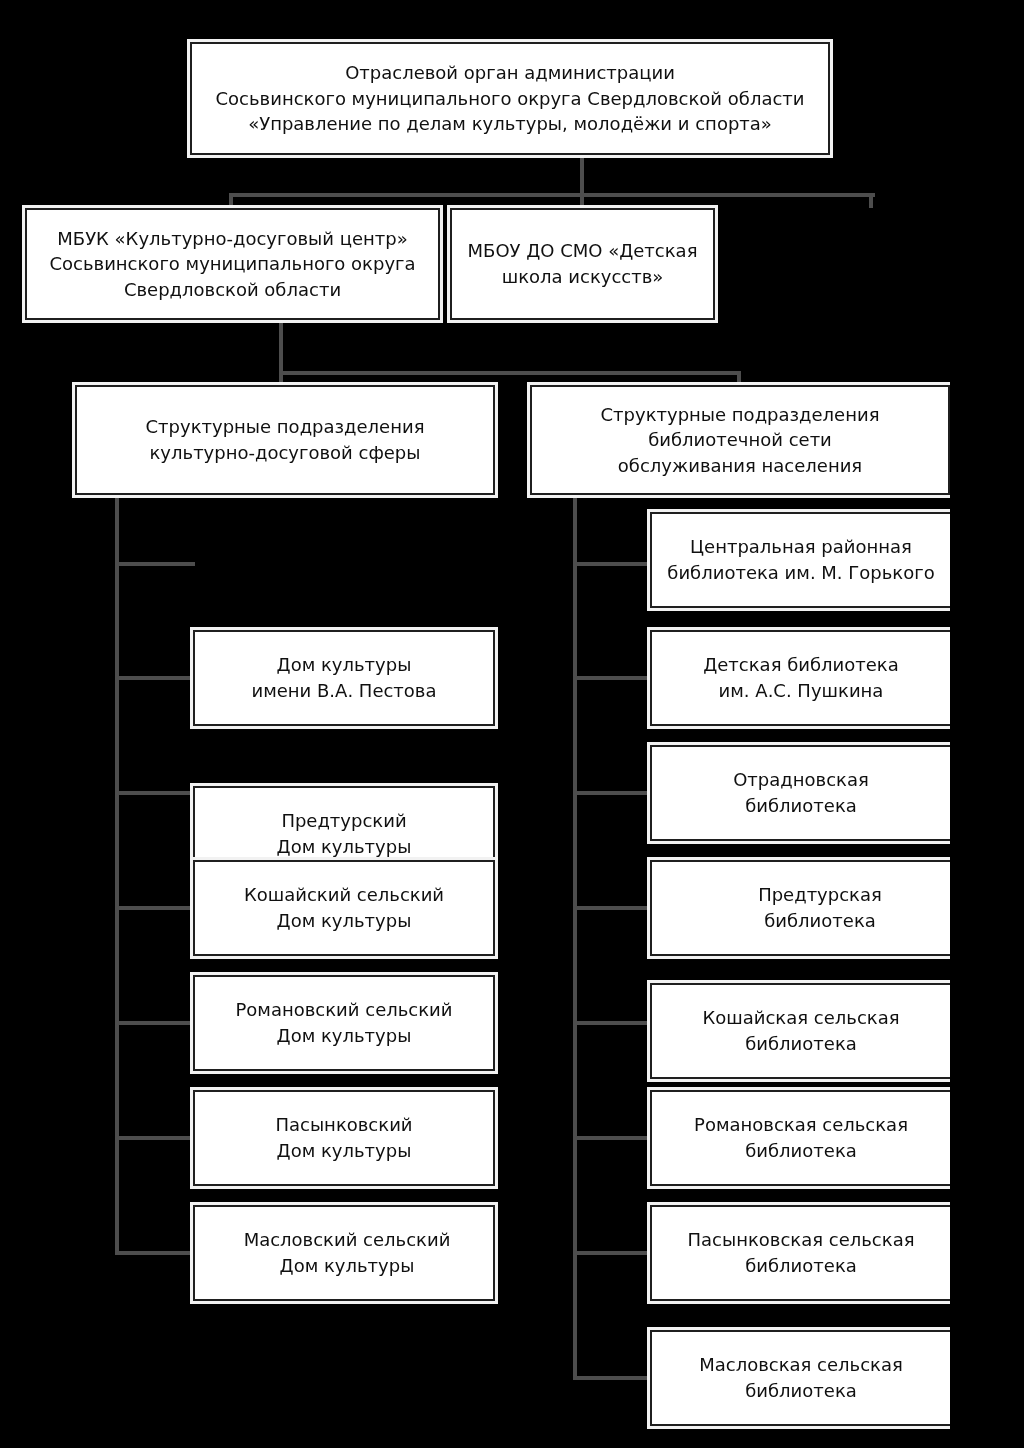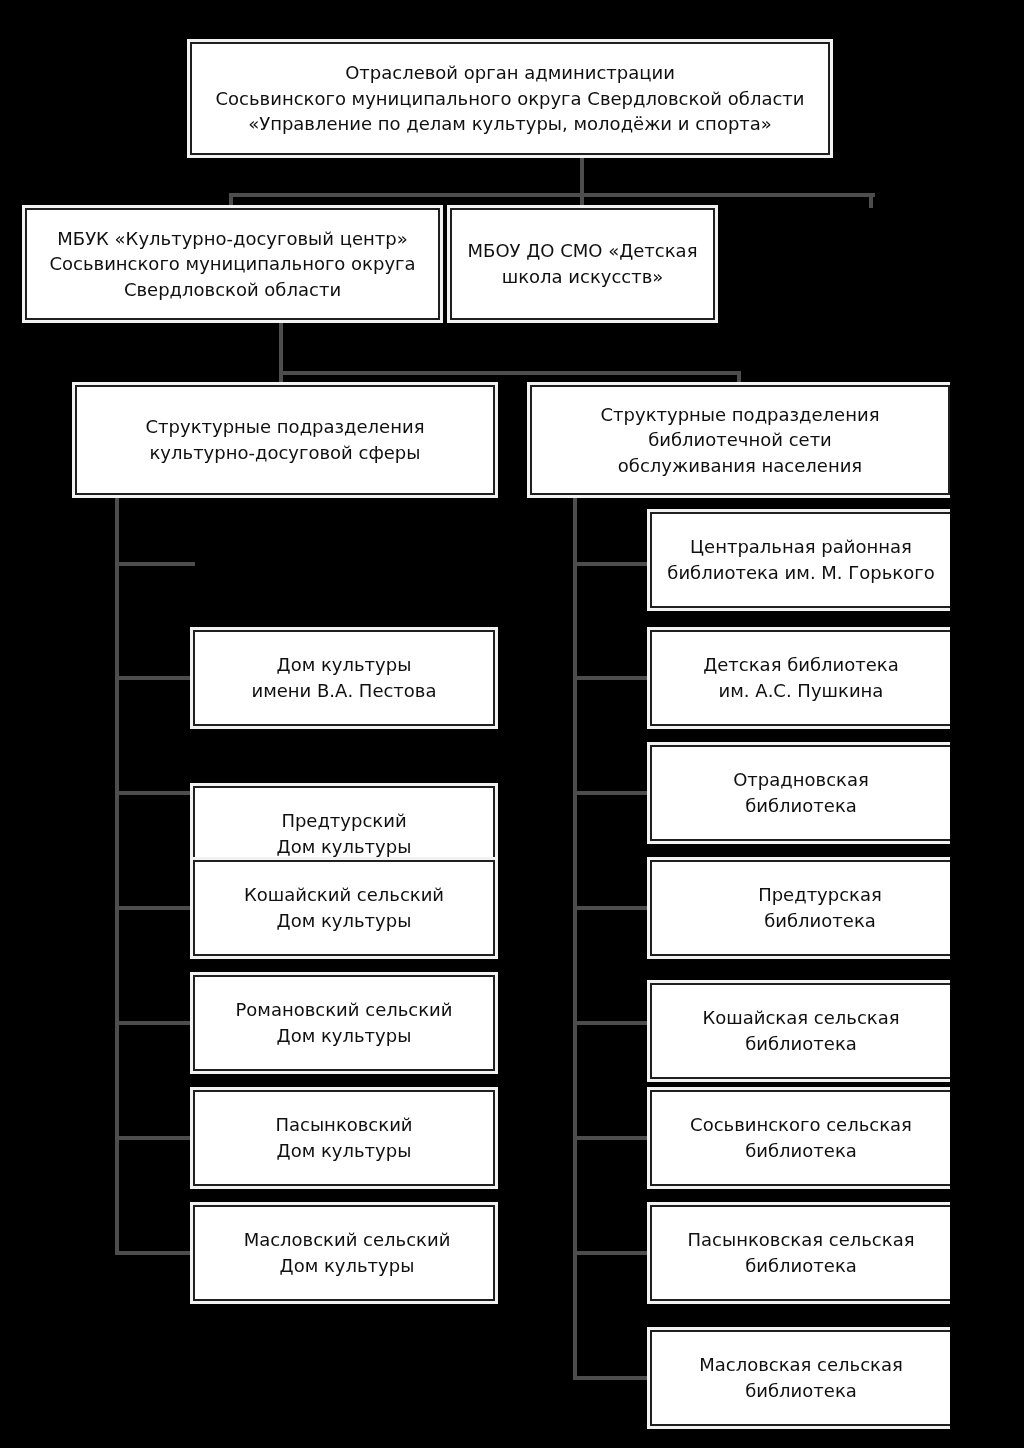--- a/index.html
+++ b/index.html
@@ -114,20 +114,20 @@
   <div class="node r-child rc0">Центральная районная
 библиотека им. М. Горького</div>
   <div class="node r-child rc1">Детская библиотека
 им. А.С. Пушкина</div>
   <div class="node r-child rc2">Отрадновская
 библиотека</div>
   <div class="node r-child rc3">Предтурская
 библиотека</div>
   <div class="node r-child rc4">Кошайская сельская
 библиотека</div>
-  <div class="node r-child rc5">Сосьвинского сельская
+  <div class="node r-child rc5">Романовская сельская
 библиотека</div>
   <div class="node r-child rc6">Пасынковская сельская
 библиотека</div>
   <div class="node r-child rc7">Масловская сельская
 библиотека</div>
 
 </div>
 
 </body></html>

